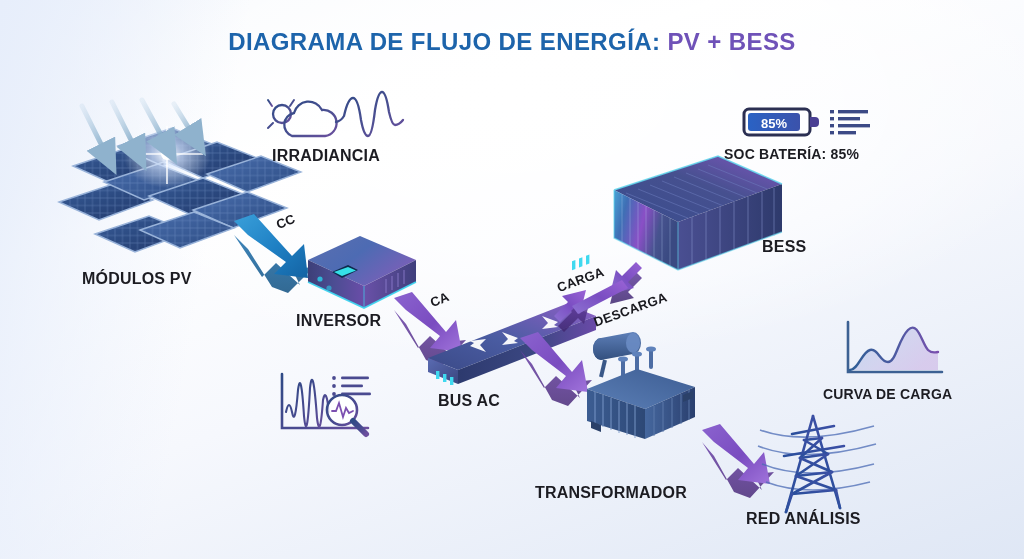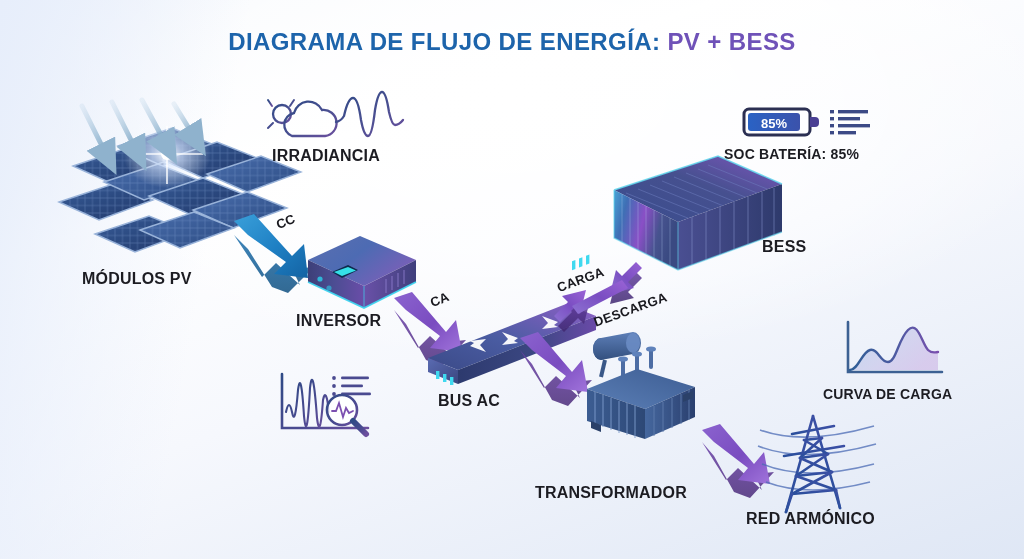--- a/index.html
+++ b/index.html
@@ -524,21 +524,21 @@
         <path d="M48 46 L76 42"></path>
         <path d="M44 64 L80 60"></path>
         <path d="M40 82 L84 78"></path>
         <path d="M52 28 L76 42 M70 26 L48 46"></path>
         <path d="M48 46 L80 60 M76 42 L44 64"></path>
         <path d="M44 64 L84 78 M80 60 L40 82"></path>
         <path d="M40 82 L34 100 M84 78 L88 96"></path>
       </g>
     </svg>
   </div>
-  <div class="lbl n" style="left:746px;top:510px;">RED ARMÓNICO</div>
+  <div class="lbl n" style="left:746px;top:510px;">RED ANÁLISIS</div>
 
   <div class="node" style="left:272px;top:370px;">
     <svg width="130" height="72" viewBox="0 0 130 72">
       <defs>
         <linearGradient id="harmG" x1="0" y1="0" x2="1" y2="1">
           <stop offset="0%" stop-color="#2f4a86"></stop>
           <stop offset="60%" stop-color="#4a4a90"></stop>
           <stop offset="100%" stop-color="#6c4f9e"></stop>
         </linearGradient>
       </defs>

